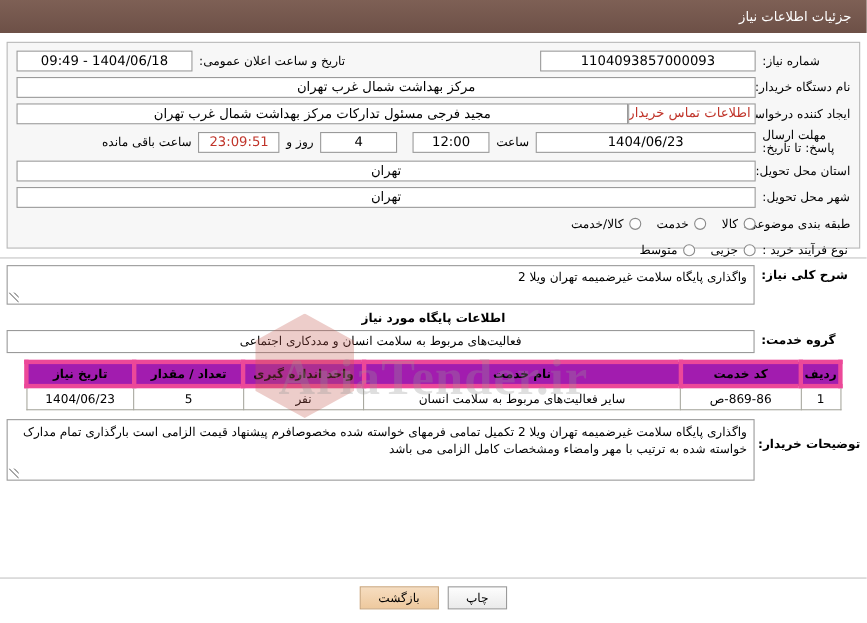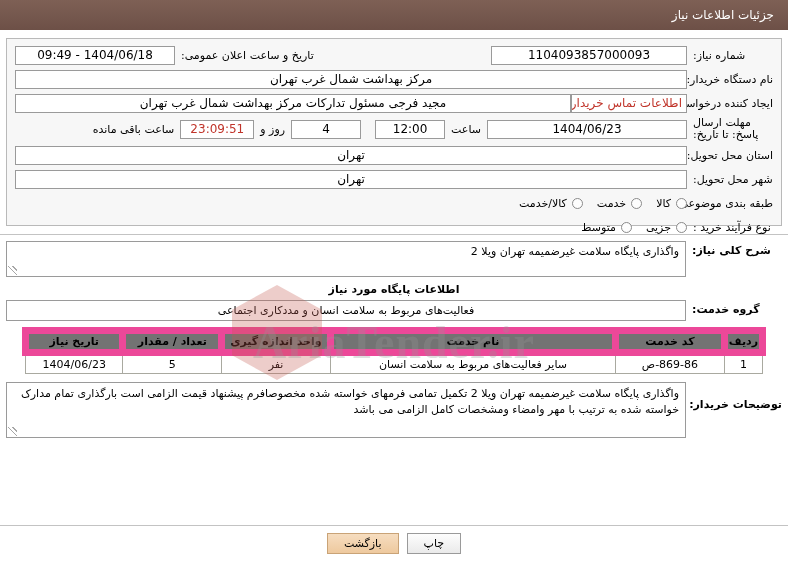--- a/index.html
+++ b/index.html
@@ -159,22 +159,22 @@
     padding: 6px 0 2px 0;
   }
   
   table.grid {
     border-collapse: collapse;
     width: 744px;
     margin: 6px auto 0 auto;
     font-size: 11px;
   }
   table.grid th {
-    background: #737373;
-    border: 7px solid #ec4899;
+    background: #a21caf;
+    border: 4px solid #ec4899;
     height: 22px;
     font-weight: bold;
     font-size: 11px;
   }
   table.grid td {
     border: 1px solid #a9a9a0;
     height: 21px;
     text-align: center;
     background: #ffffff;
   }

